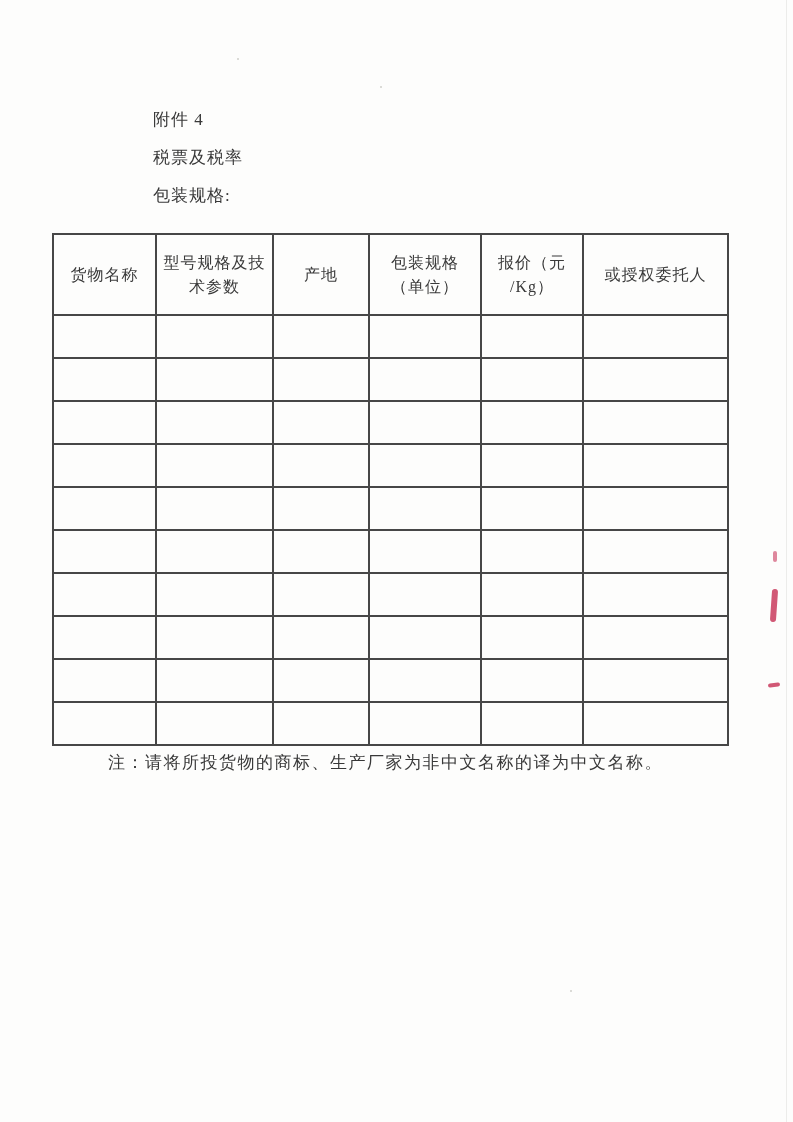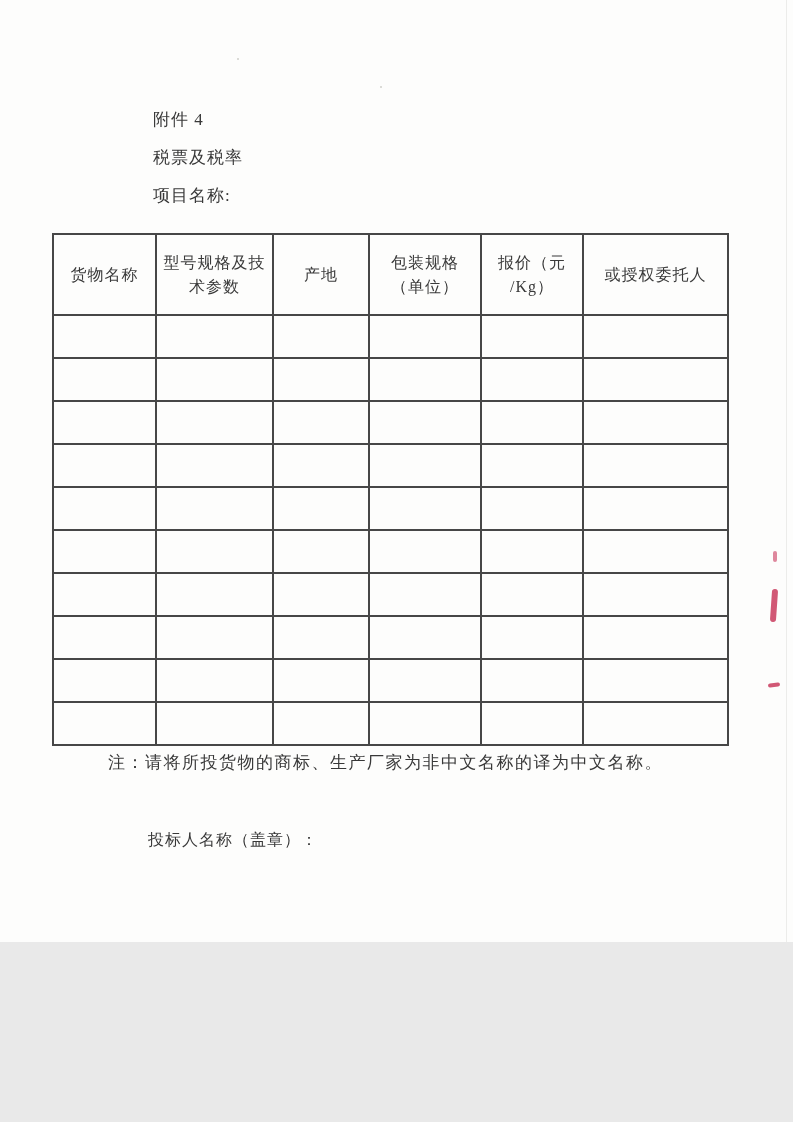--- a/index.html
+++ b/index.html
@@ -3,21 +3,21 @@
 <meta charset="utf-8">
 <style>
   html, body {
     margin: 0;
     padding: 0;
     background: #e9e9e9;
   }
   .page {
     position: relative;
     width: 793px;
-    height: 942px;
+    height: 1122px;
     margin: 0 auto;
     background: #fdfdfc;
     overflow: hidden;
     font-family: "Liberation Serif", "DejaVu Serif", serif;
     color: #383838;
   }
   .heading-line {
     position: absolute;
     left: 153px;
     font-size: 17px;
@@ -94,21 +94,21 @@
 </style>
 </head>
 <body>
 
 <div class="page">
 
   <div class="heading-line" id="attachment-label">附件 4</div>
 
   <div class="heading-line" id="doc-title">税票及税率</div>
 
-  <div class="heading-line" id="project-name">项目名称:</div>
+  <div class="heading-line" id="project-name">包装规格:</div>
 
   <table class="quote-table">
     <colgroup>
       <col style="width:103px">
       <col style="width:117px">
       <col style="width:96px">
       <col style="width:112px">
       <col style="width:102px">
       <col style="width:145px">
     </colgroup>
@@ -204,21 +204,20 @@
           <td></td>
           <td></td>
           <td></td>
           <td></td>
         </tr>
       </tbody>
   </table>
 
   <div class="note-line">注：请将所投货物的商标、生产厂家为非中文名称的译为中文名称。</div>
 
-  <div class="sig-line" id="sig-bidder">投标人名称（盖章）：</div>
 
 
   <div class="red-mark" id="red-mark-1"></div>
   <div class="red-mark" id="red-mark-2"></div>
   <div class="red-mark" id="red-mark-3"></div>
   <div class="scan-edge"></div>
   <div class="speck" style="left:380px;top:86px"></div>
   <div class="speck" style="left:237px;top:58px"></div>
   <div class="speck" style="left:570px;top:990px"></div>
 </div>

